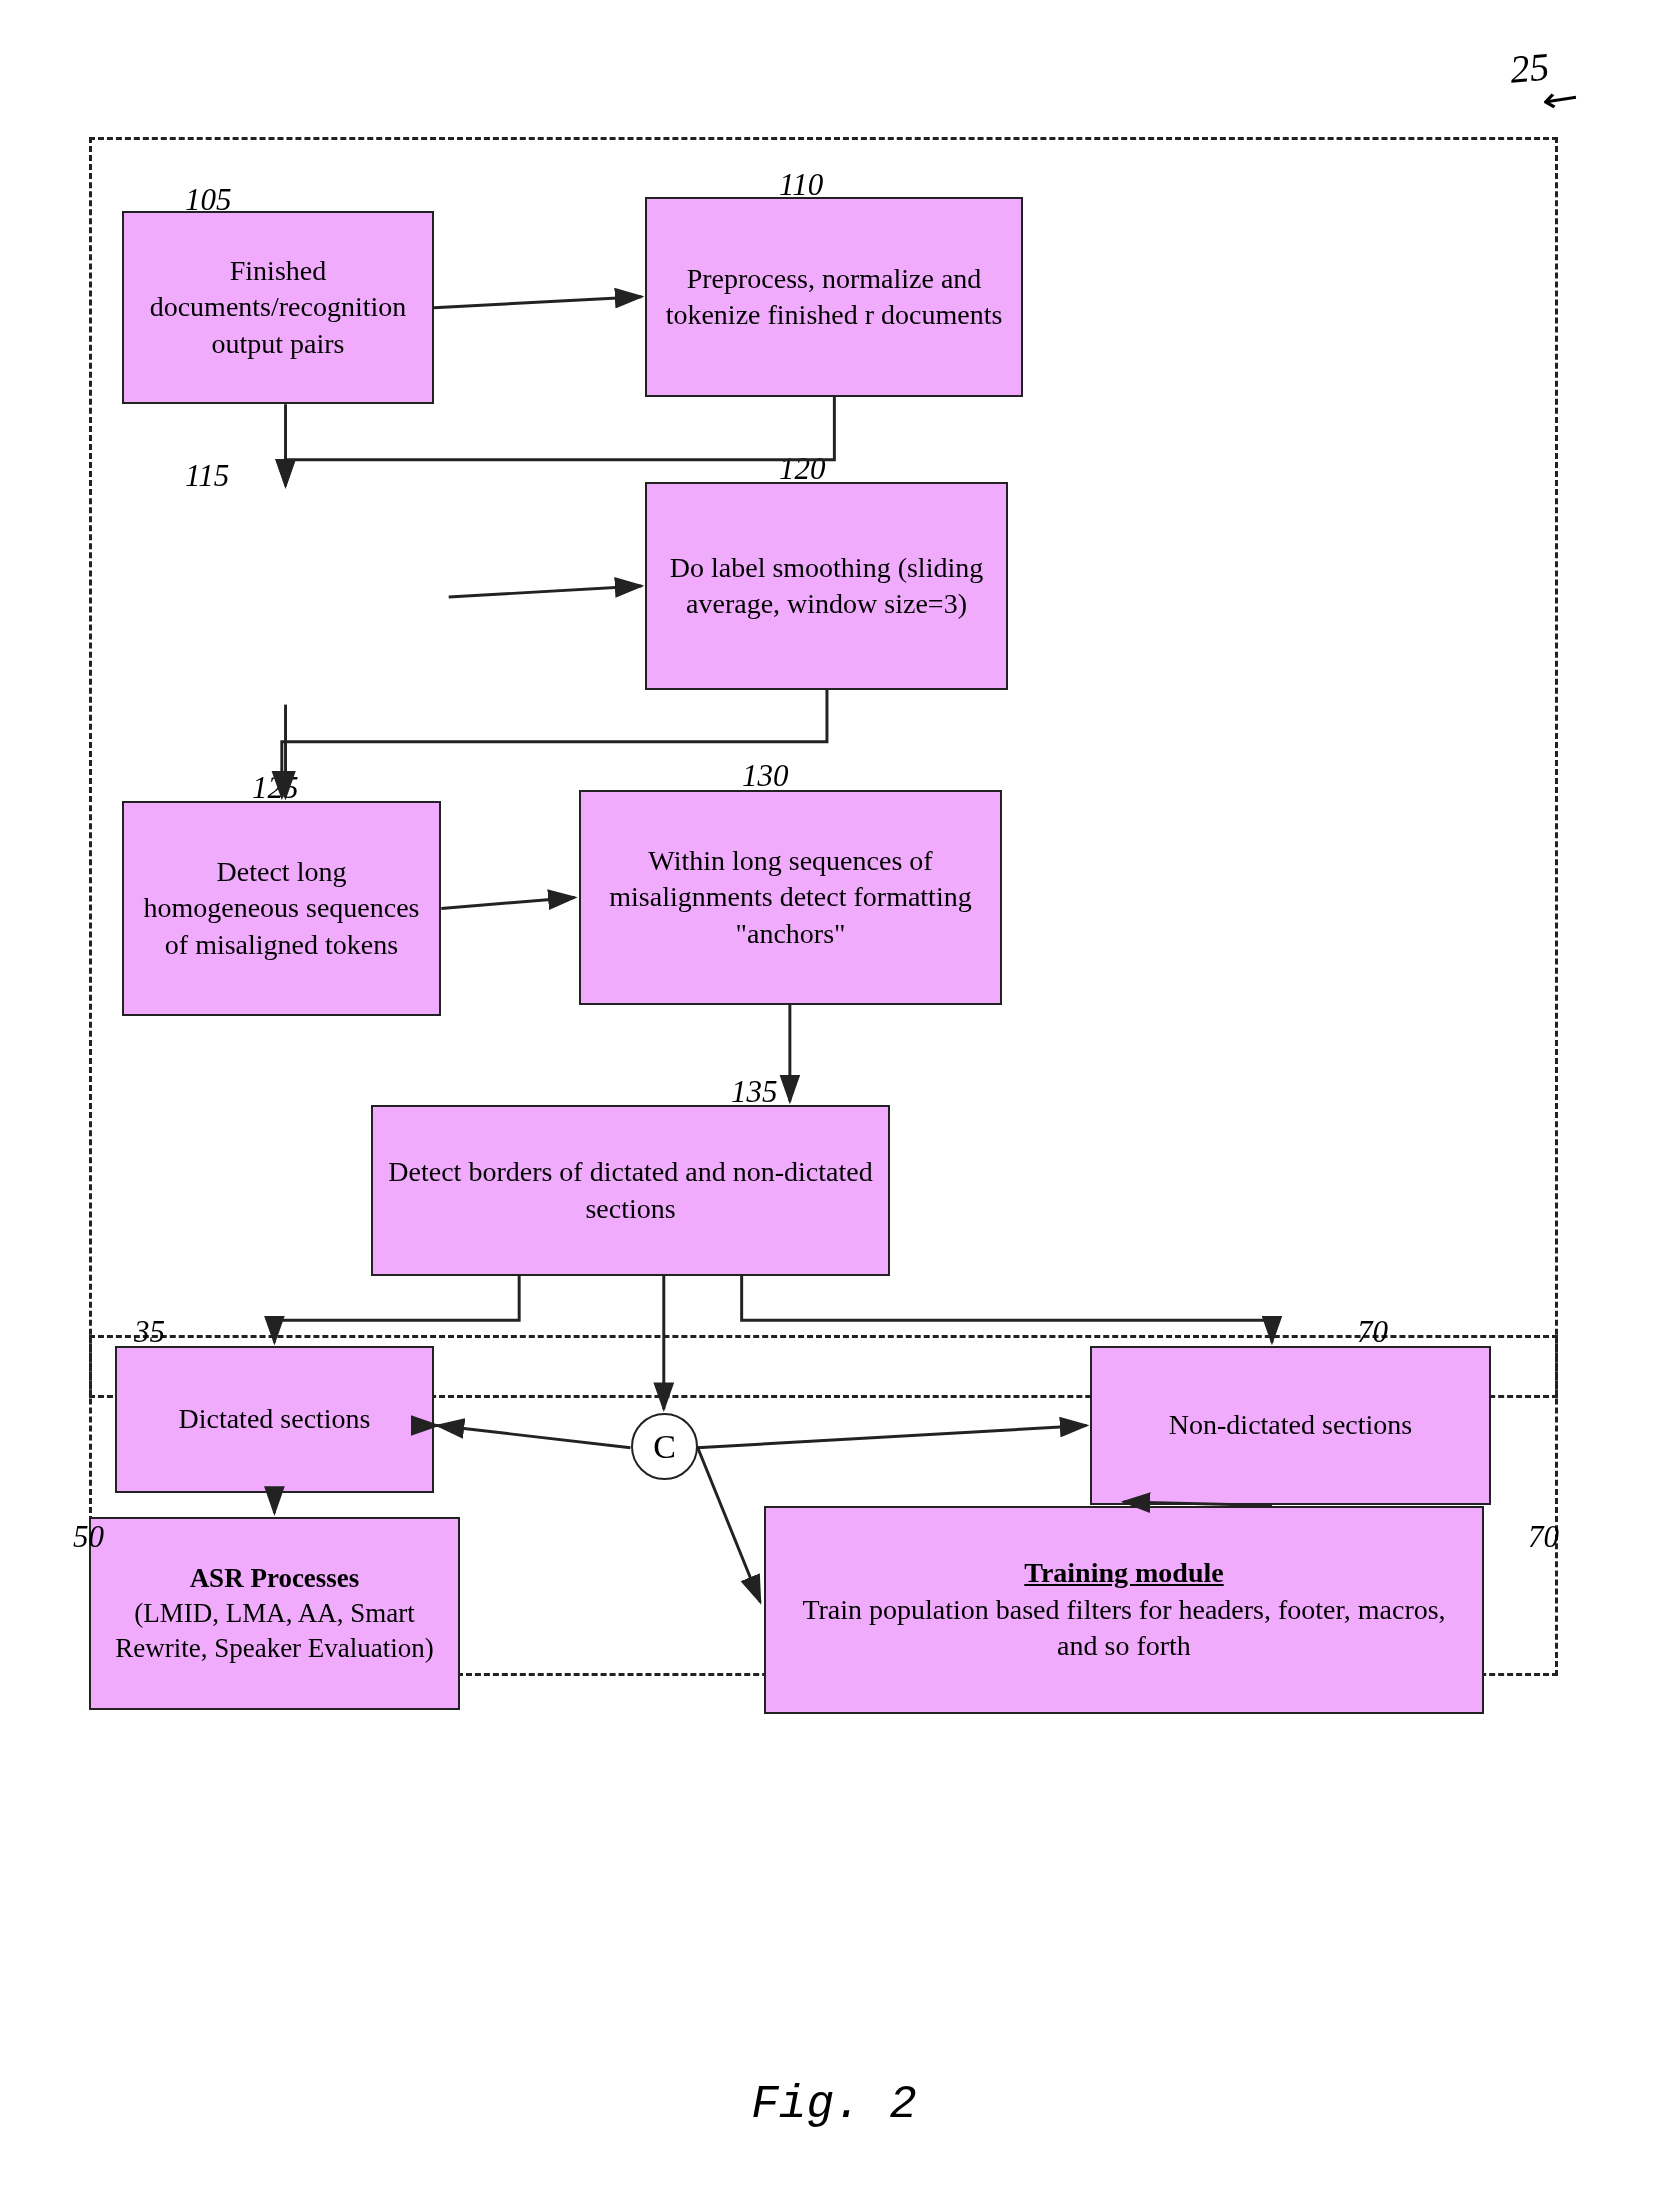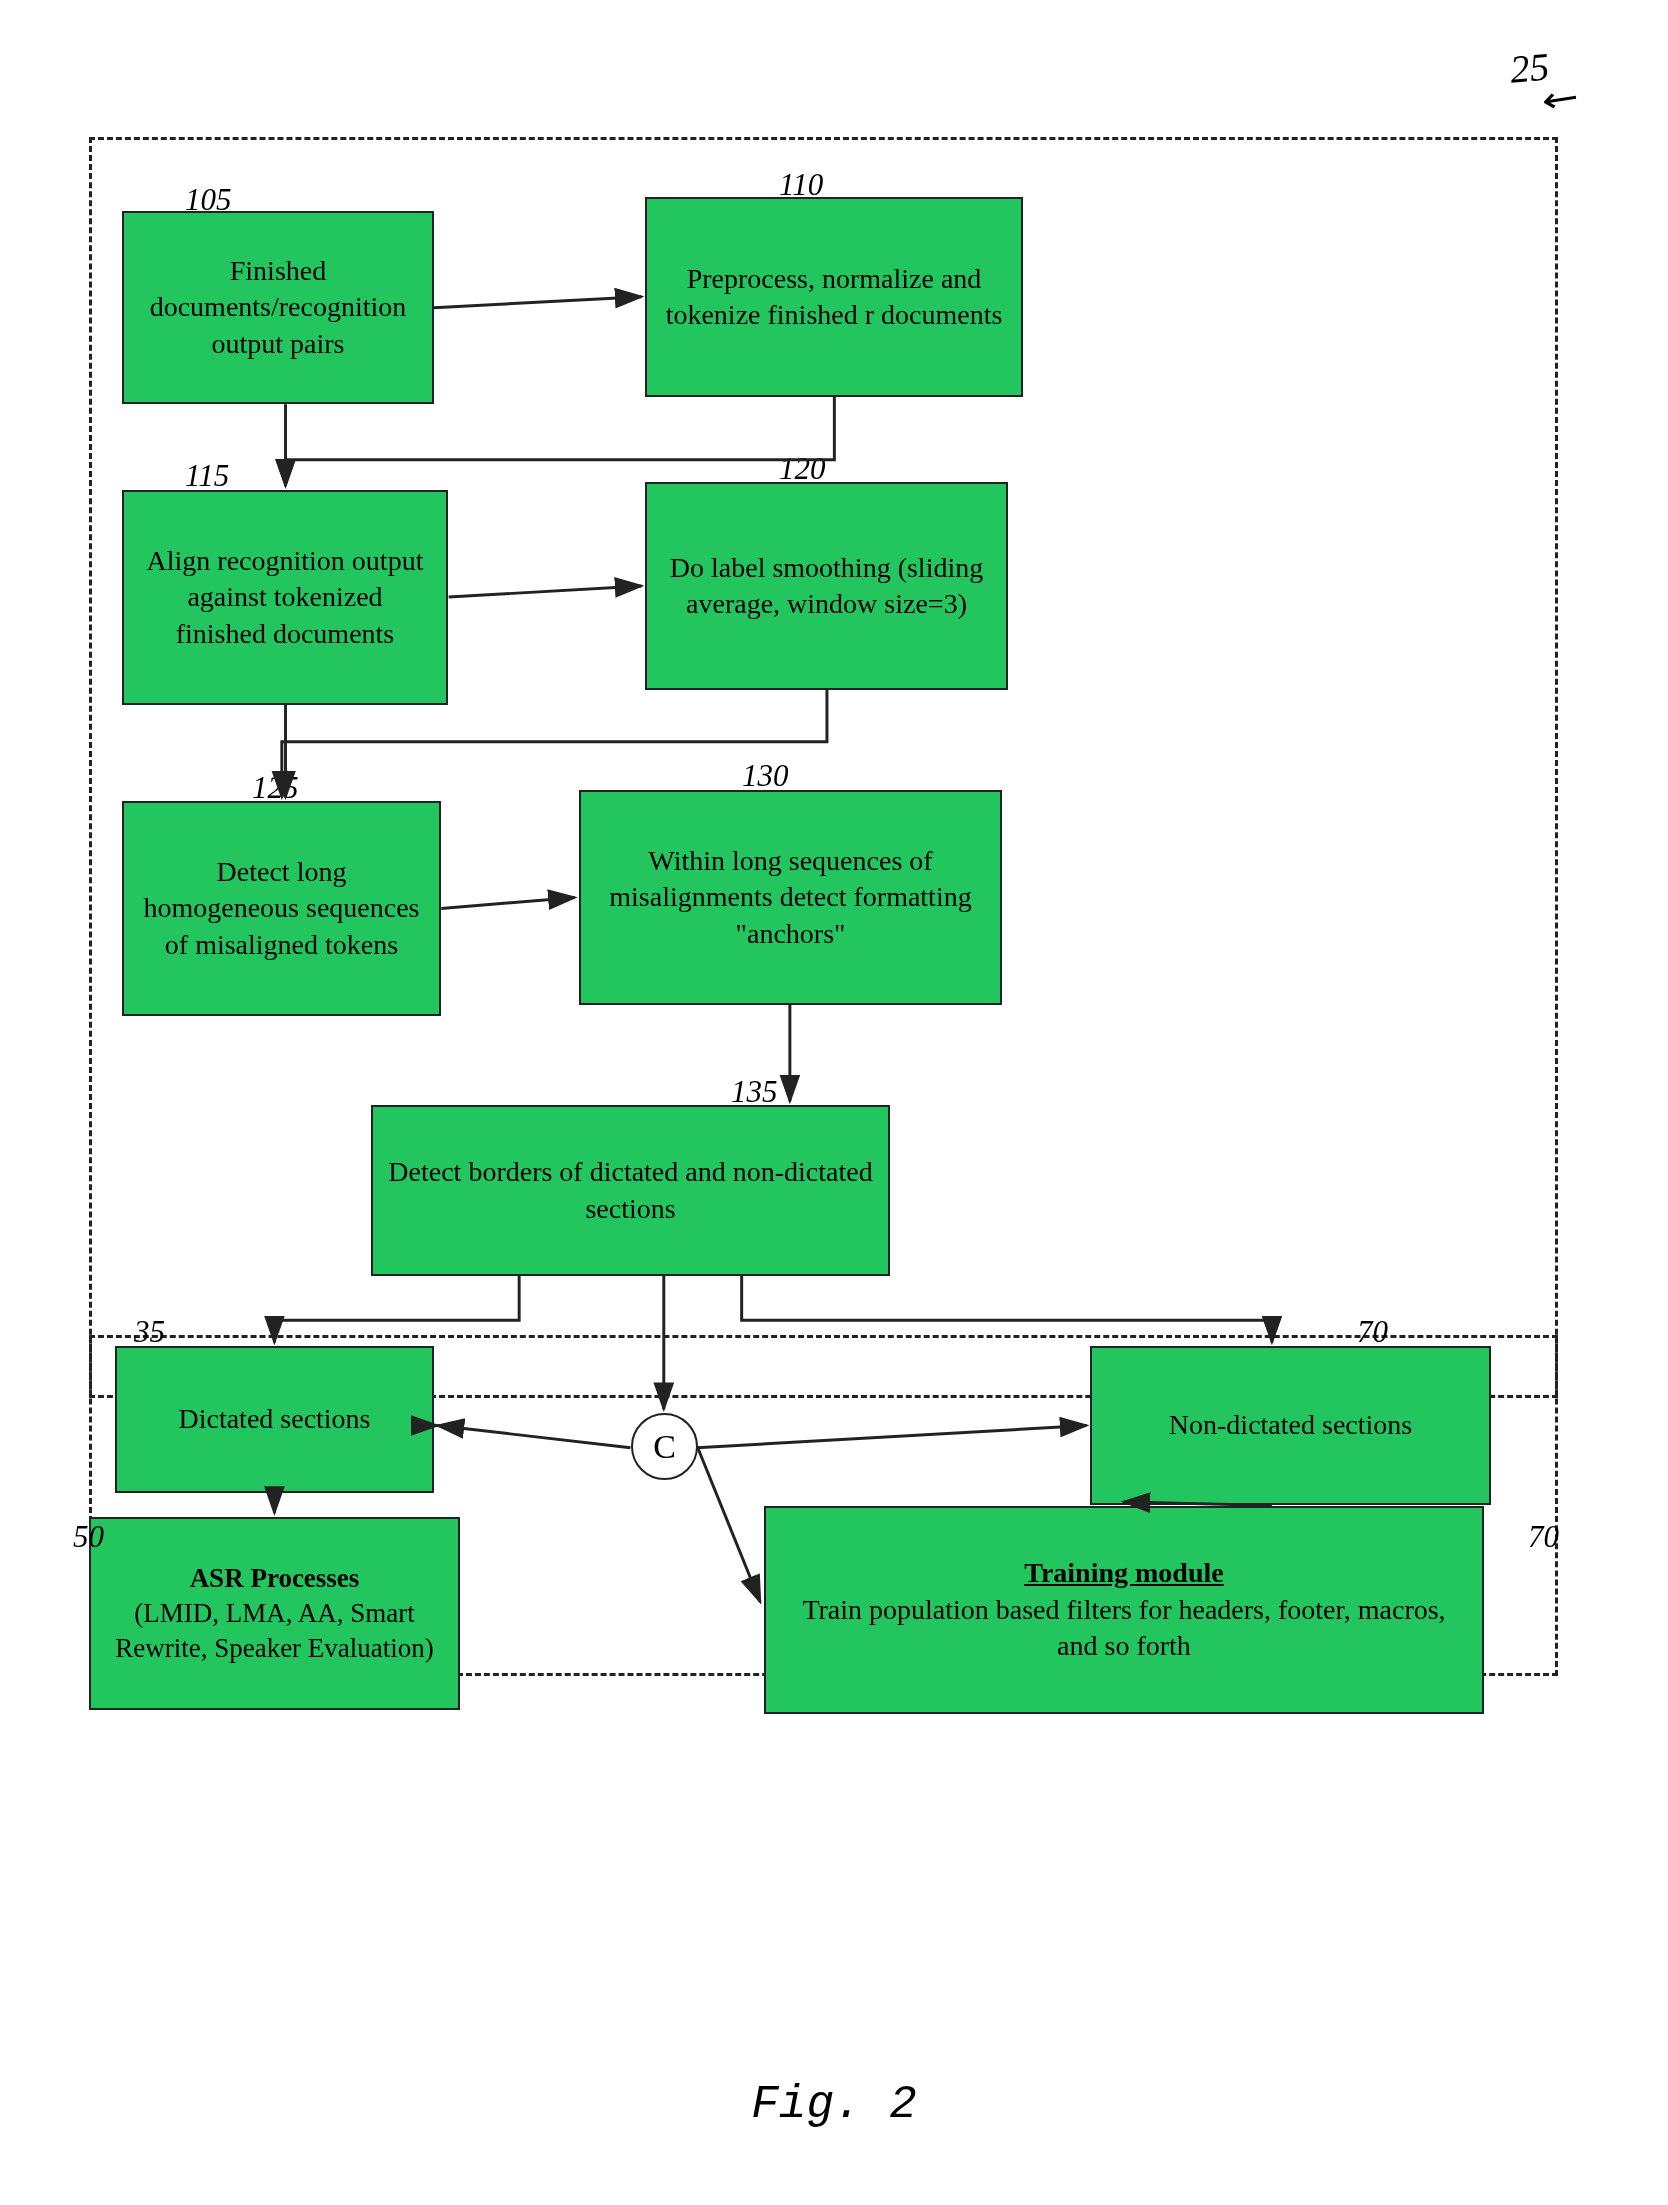--- a/index.html
+++ b/index.html
@@ -47,21 +47,21 @@
       left: 89px;
       width: 1469px;
       height: 341px;
       border: 3px dashed #222;
     }
 
     
     .flow-box {
       position: absolute;
       border: 2.2px solid #222;
-      background: #22c55e;
+      background: #f0abfc;
       display: flex;
       align-items: center;
       justify-content: center;
       text-align: center;
       font-size: 30px;
       line-height: 1.3;
       padding: 15px;
     }
 
     
@@ -121,23 +121,20 @@
   <div class="flow-box" style="top:211px;left:122px;width:312px;height:193px;font-size:28px;">
     <span>Finished documents/recognition output pairs</span>
   </div>
   <div class="label" style="top:182px;left:185px;">105</div>
 
   <div class="flow-box" style="top:197px;left:645px;width:378px;height:200px;font-size:28px;">
     <span>Preprocess, normalize and tokenize finished r documents</span>
   </div>
   <div class="label" style="top:167px;left:779px;">110</div>
 
-  <div class="flow-box" style="top:490px;left:122px;width:326px;height:215px;font-size:28px;">
-    <span>Align recognition output against tokenized finished documents</span>
-  </div>
   <div class="label" style="top:458px;left:185px;">115</div>
 
   <div class="flow-box" style="top:482px;left:645px;width:363px;height:208px;font-size:28px;">
     <span>Do label smoothing (sliding average, window size=3)</span>
   </div>
   <div class="label" style="top:451px;left:779px;">120</div>
 
   <div class="flow-box" style="top:801px;left:122px;width:319px;height:215px;font-size:28px;">
     <span>Detect long homogeneous sequences of misaligned tokens</span>
   </div>

